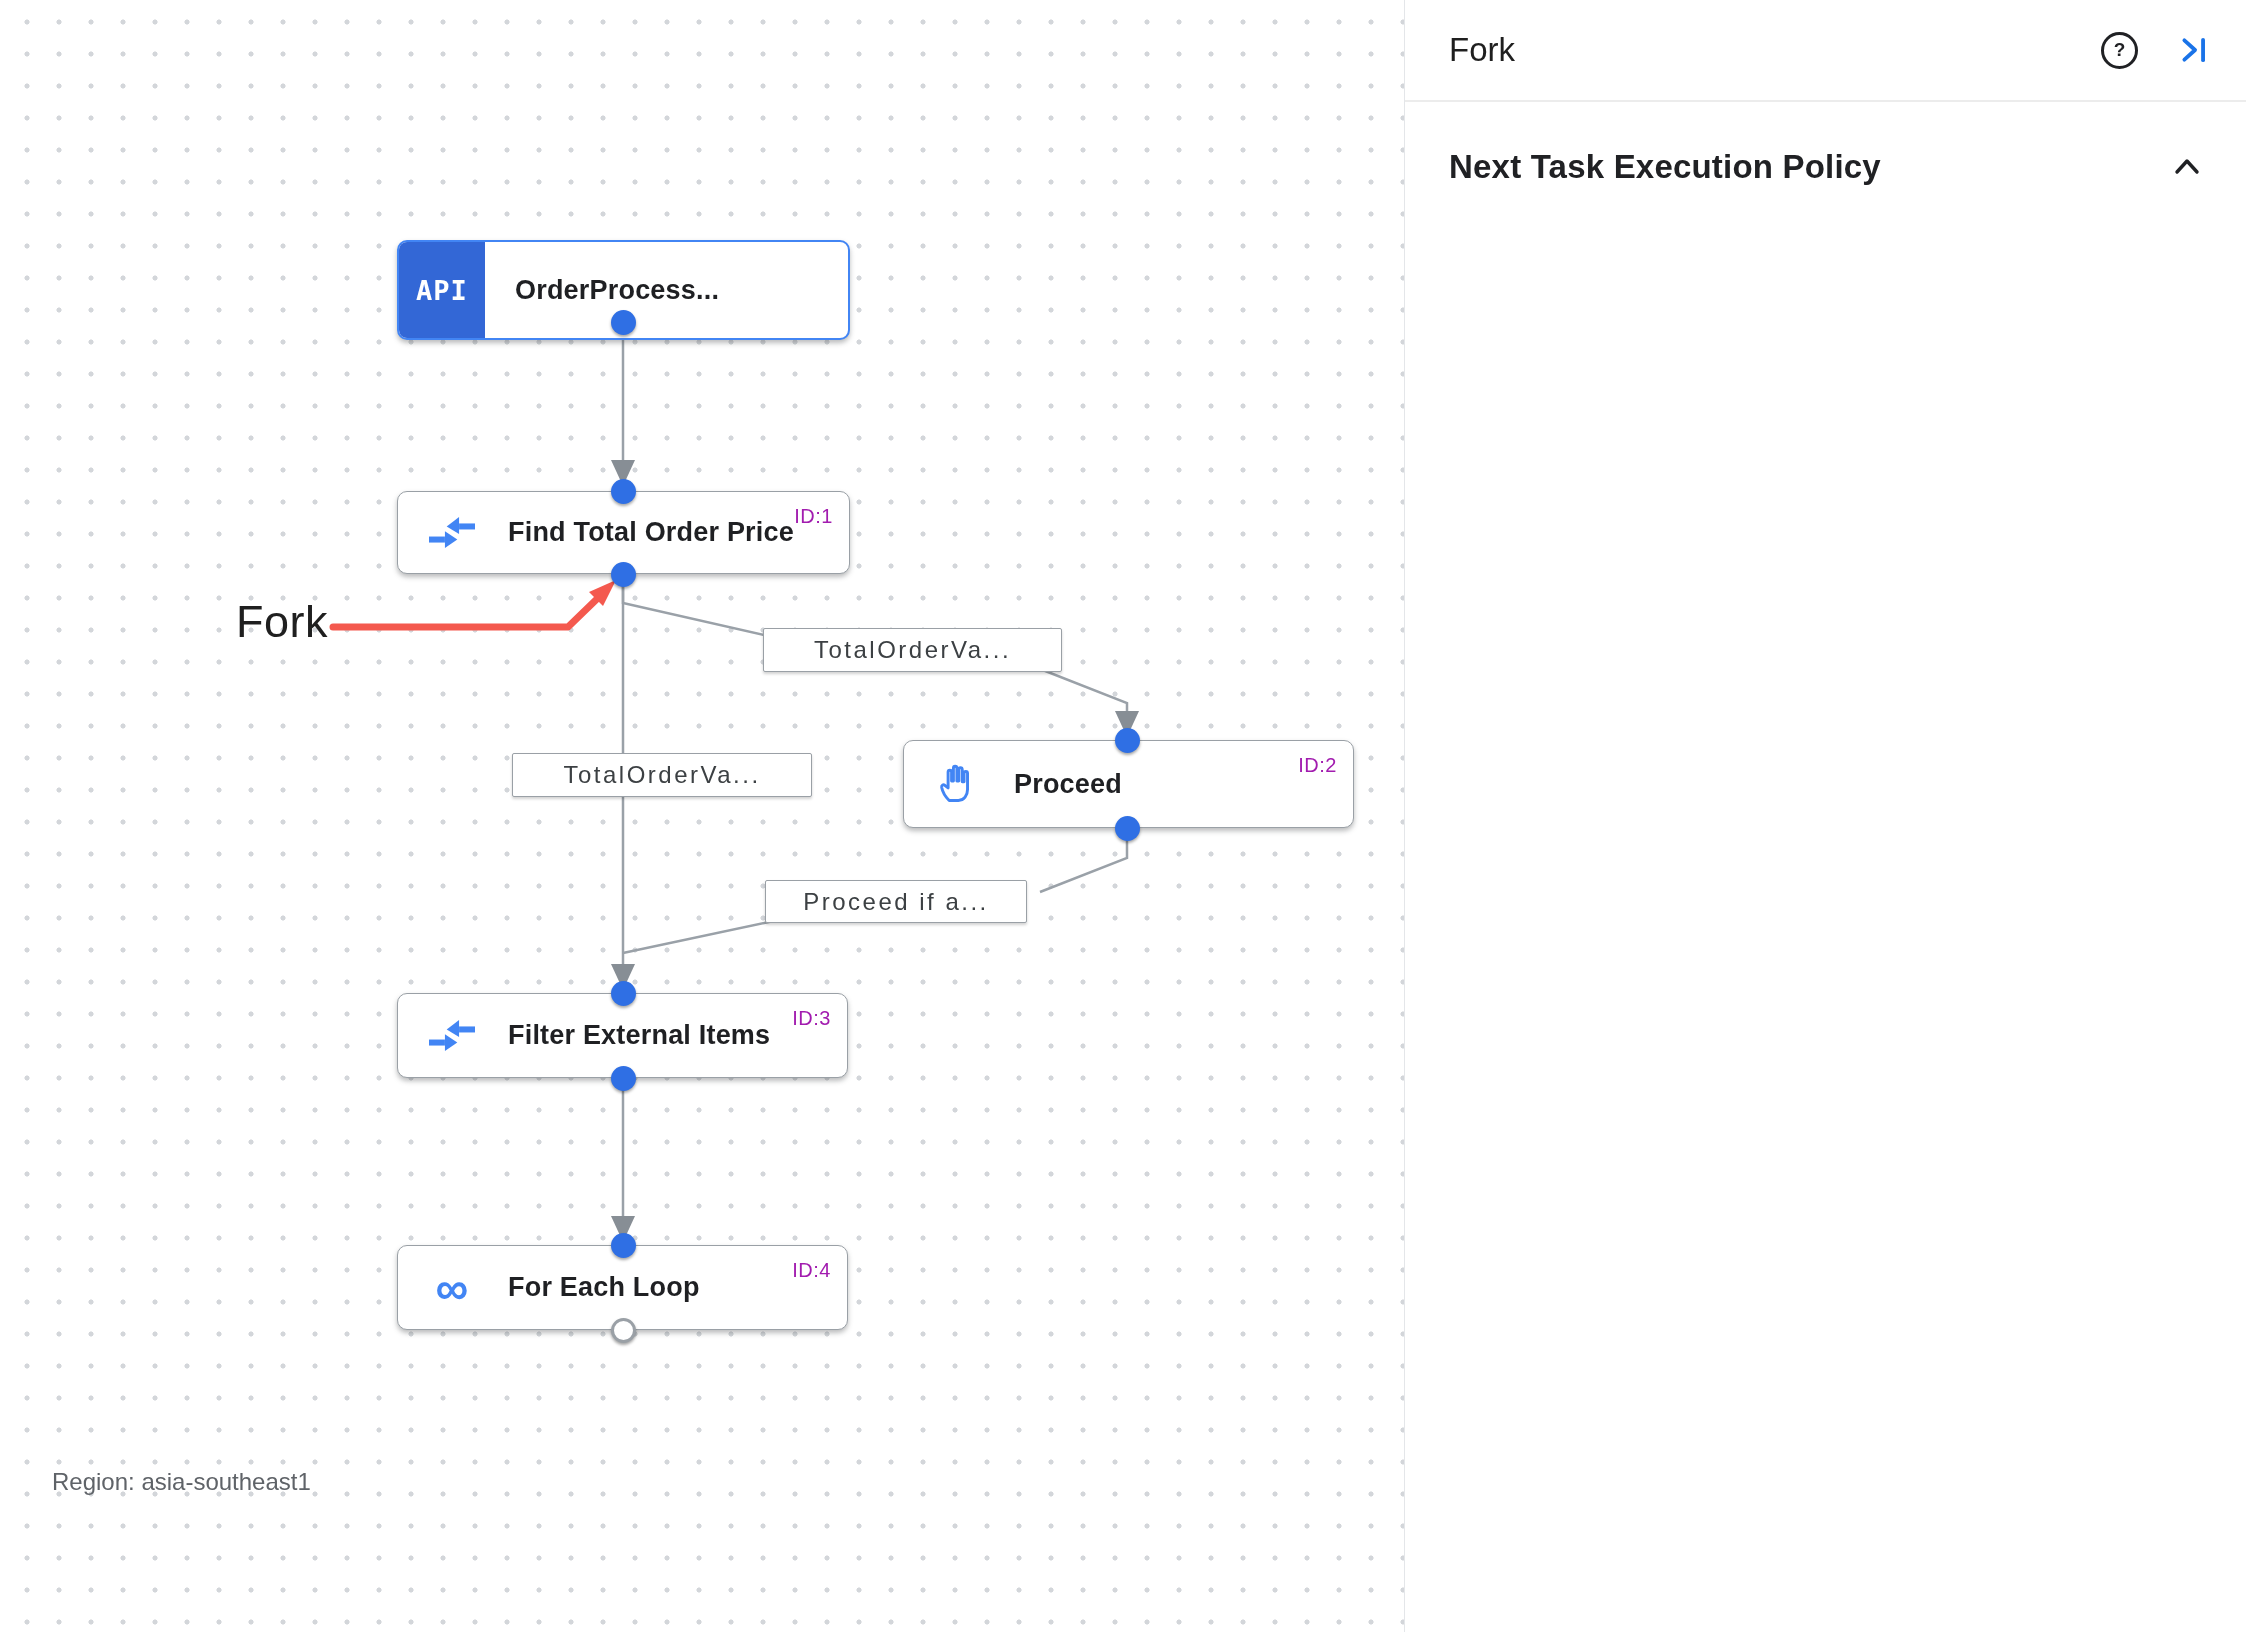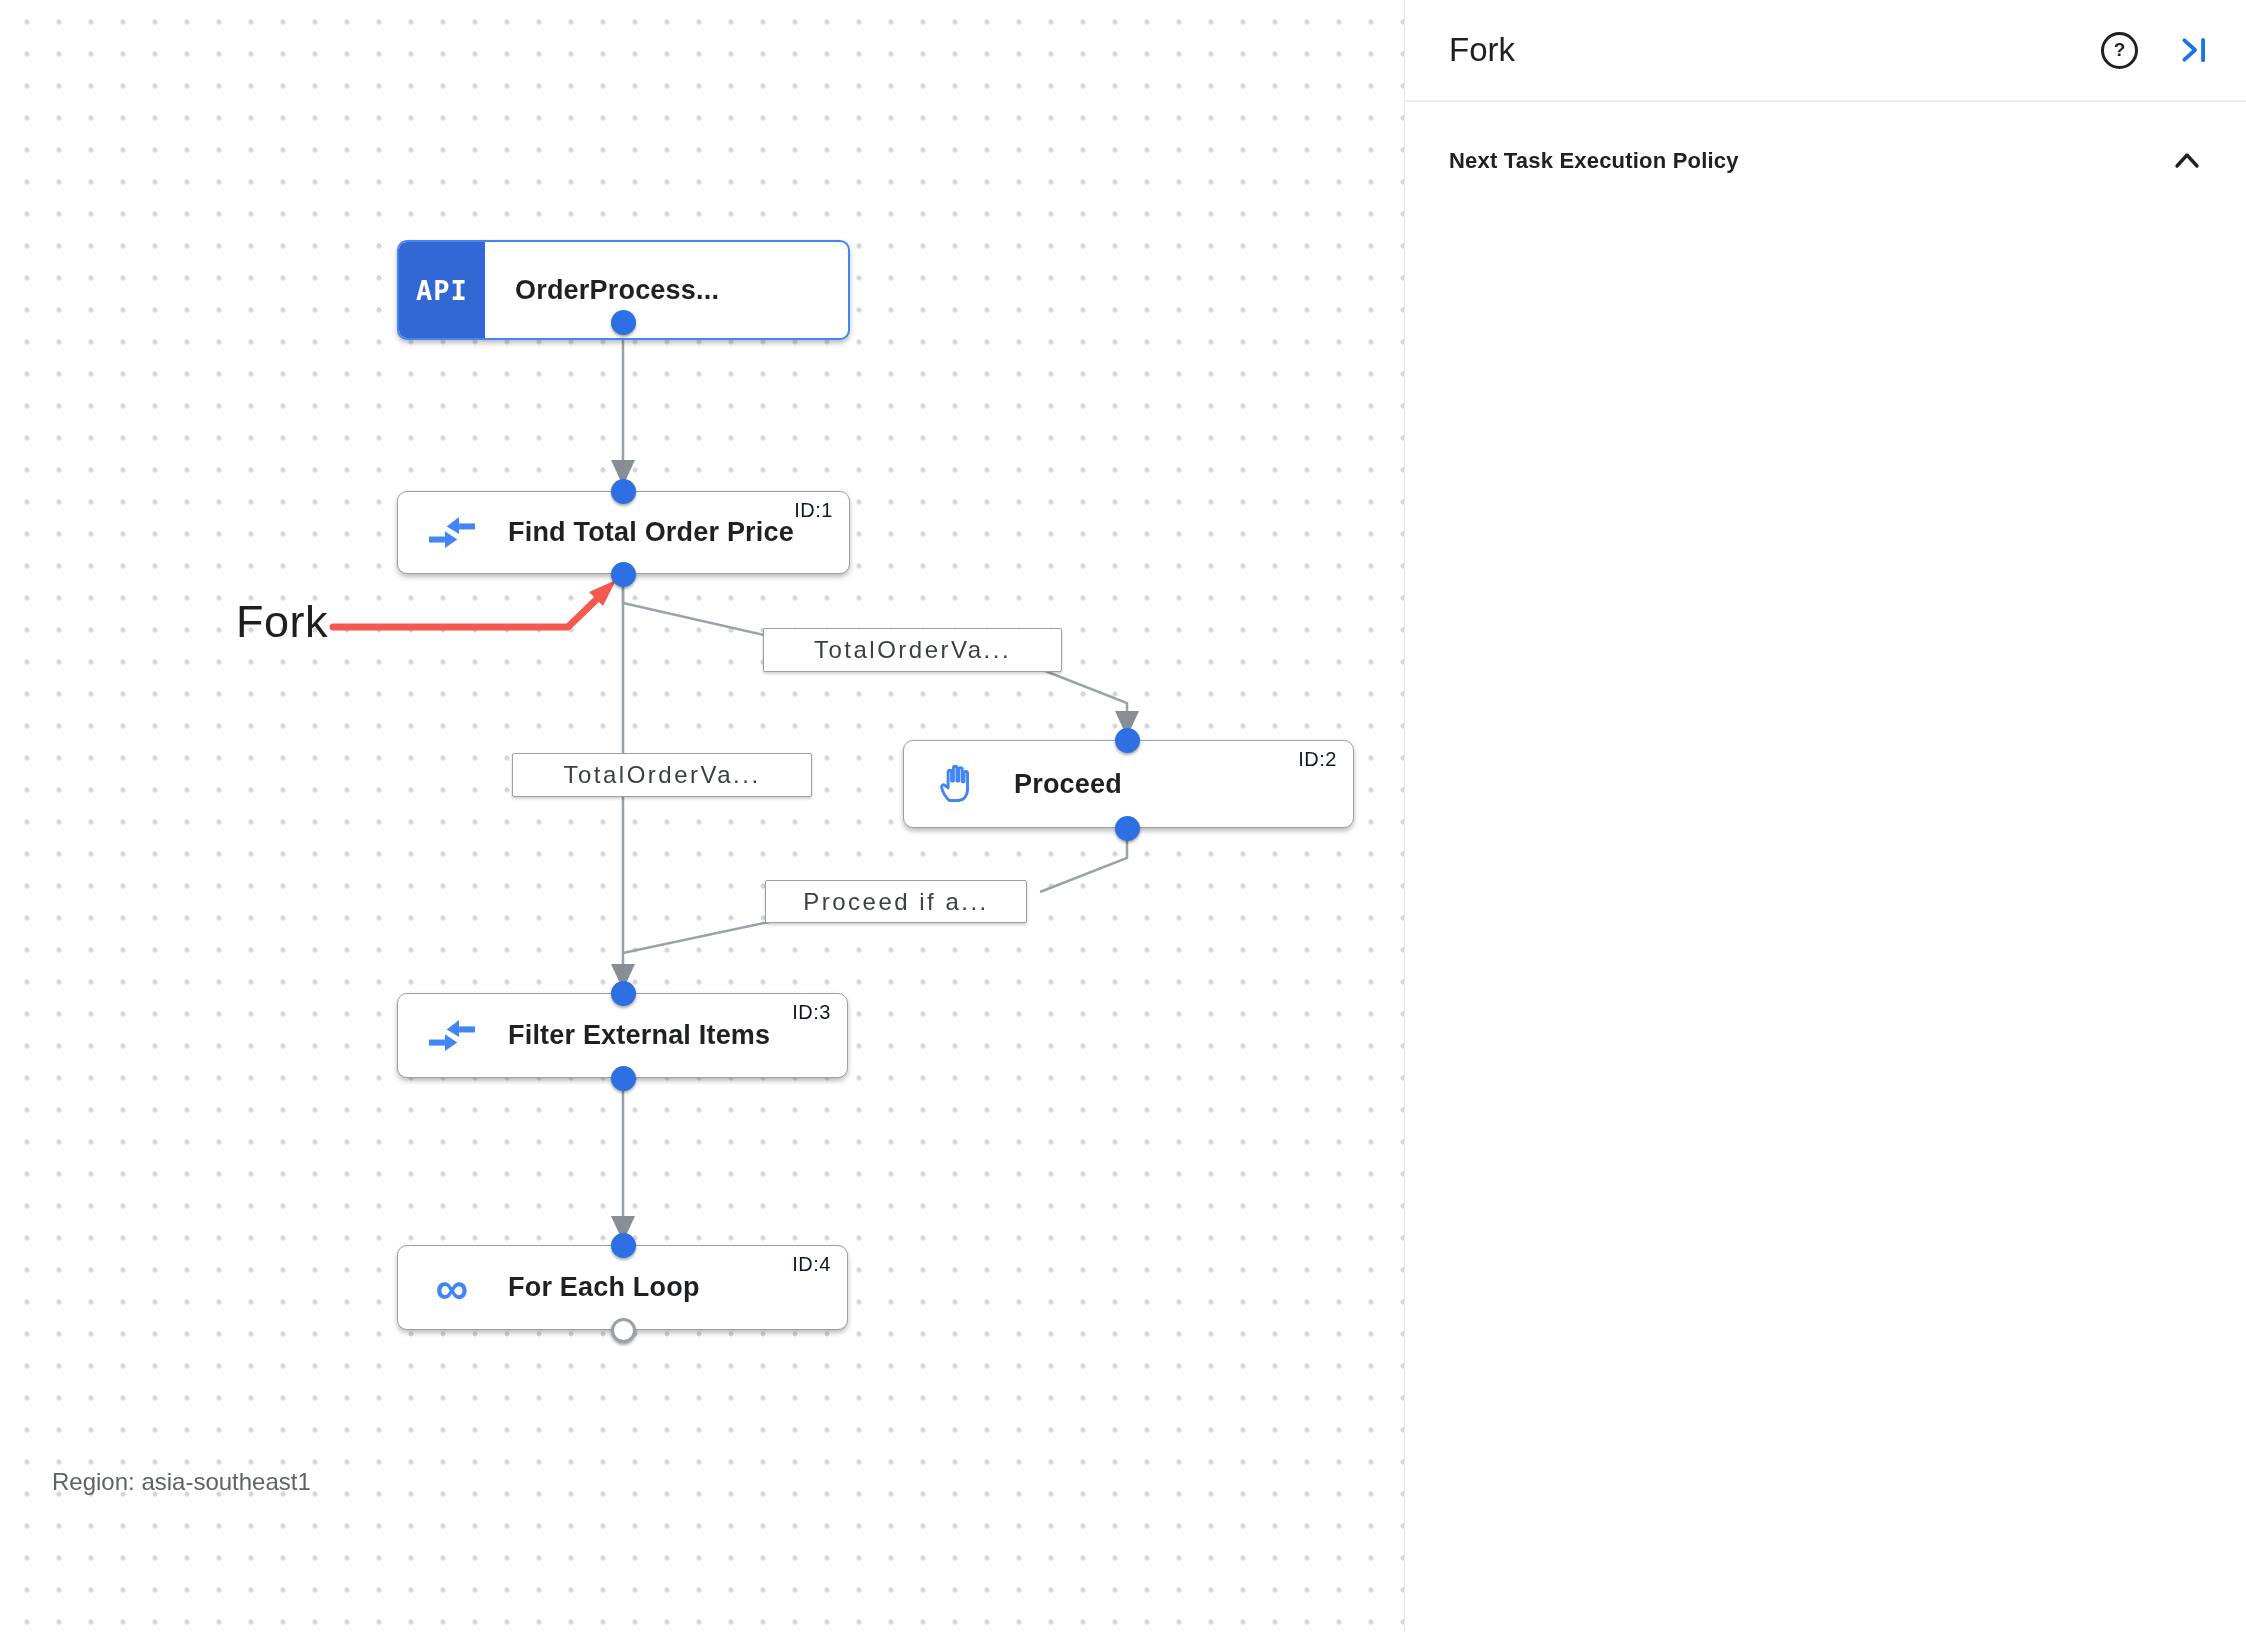--- a/index.html
+++ b/index.html
@@ -26,21 +26,21 @@
   }
   .node.trigger{border:2.5px solid #4285f4;overflow:hidden;}
   .badge{
     width:86px;align-self:stretch;background:#3367d6;color:#ffffff;
     display:flex;align-items:center;justify-content:center;
     font-family:"DejaVu Sans Mono", monospace;font-weight:700;font-size:27px;letter-spacing:1px;
     border-radius:6px 0 0 6px;
   }
   .node-label{font-size:27px;font-weight:700;color:#1f2023;margin-left:30px;letter-spacing:.2px;}
   .node-id{
-    position:absolute;top:7px;right:16px;font-size:20px;font-weight:500;color:#0f172a;letter-spacing:.5px;
+    position:absolute;top:13px;right:16px;font-size:20px;font-weight:500;color:#a21caf;letter-spacing:.5px;
   }
   .node-icon{margin-left:28px;display:flex;align-items:center;justify-content:center;width:52px;height:52px;}
   .infinity-glyph{font-size:46px;line-height:46px;font-weight:700;color:#4285f4;}
   
   .port{
     position:absolute;width:25px;height:25px;border-radius:50%;
     background:#2f6fe4;z-index:4;box-shadow:0 2px 3px rgba(0,0,0,.35);box-sizing:border-box;
   }
   .port.open{background:#ffffff;border:3px solid #9aa0a6;}
   
@@ -65,21 +65,21 @@
     border-bottom:2px solid #ececec;box-sizing:border-box;
   }
   .panel-title{flex:1;font-size:33px;color:#1f1f1f;}
   .help-icon{
     width:31px;height:31px;border:3px solid #202124;border-radius:50%;
     display:flex;align-items:center;justify-content:center;
     font-size:19px;font-weight:700;color:#202124;margin-right:40px;cursor:pointer;
   }
   .collapse-icon{cursor:pointer;display:flex;}
   .section-row{display:flex;align-items:center;margin:46px 44px 0 44px;cursor:pointer;}
-  .section-heading{flex:1;font-size:22px;font-weight:700;color:#202124;letter-spacing:.2px;}
+  .section-heading{flex:1;font-size:33px;font-weight:700;color:#202124;letter-spacing:.2px;}
   .field{margin:26px 30px 0 30px;}
   fieldset.outlined{
     border:2px solid #47494c;border-radius:8px;margin:0;padding:0 16px 14px 16px;cursor:pointer;
   }
   fieldset.outlined legend{
     font-size:21px;font-weight:600;color:#202124;padding:0 7px;margin-left:6px;letter-spacing:.2px;
   }
   .field-row{display:flex;align-items:center;justify-content:space-between;padding:2px 4px 0 2px;height:42px;}
   .field-value{font-size:26px;color:#1f1f1f;}
   .caret-down{

